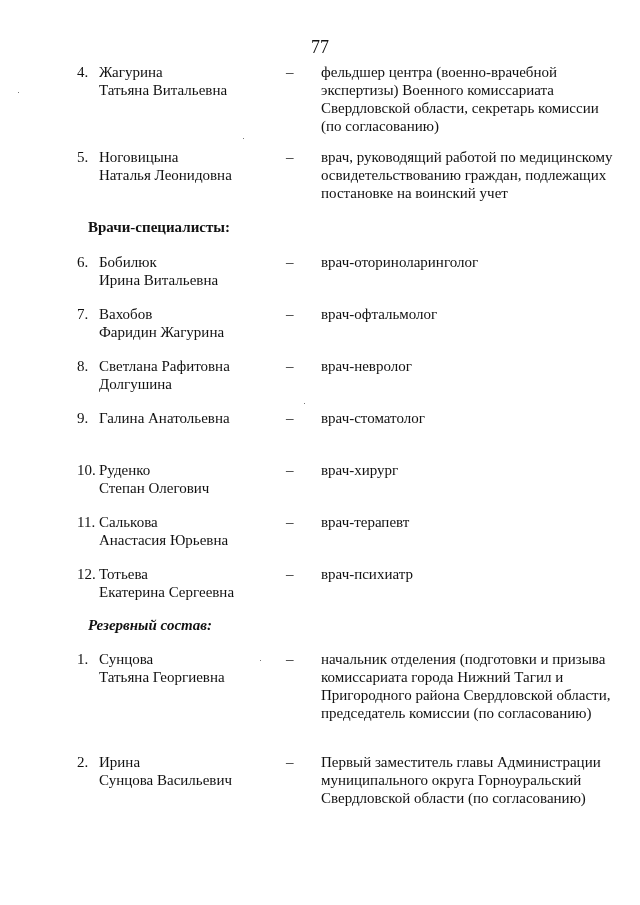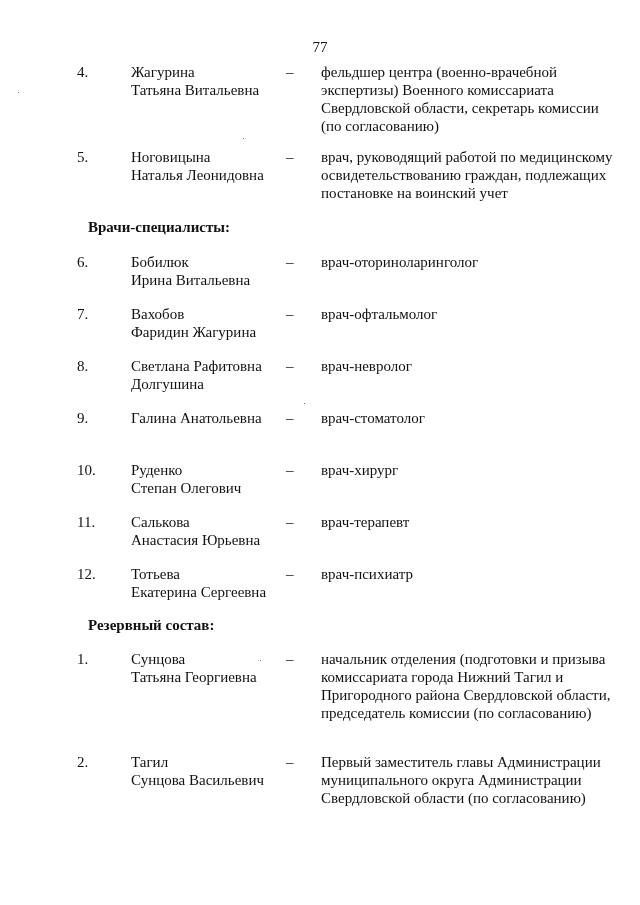--- a/index.html
+++ b/index.html
@@ -16,39 +16,38 @@
       color: #111111;
       font-size: 15px;
       line-height: 18px;
     }
     .page-number {
       position: absolute;
       top: 38px;
       left: 0;
       width: 640px;
       text-align: center;
-      font-size: 15px;
+      font-size: 18px;
     }
     .entry {
       position: absolute;
       left: 77px;
       width: 540px;
     }
     .entry .num {
       position: absolute;
       left: 0;
       top: 0;
       width: 22px;
     }
     .entry .name {
       position: absolute;
       left: 22px;
       top: 0;
       width: 200px;
-      margin-left: 32px;
     }
     .entry .name span { display: block; white-space: nowrap; }
     .entry .dash {
       position: absolute;
       left: 209px;
       top: 0;
     }
     .entry .role {
       position: absolute;
       left: 244px;
@@ -181,47 +180,47 @@
   <div class="name">
     <span>Тотьева</span>
     <span>Екатерина Сергеевна</span>
   </div>
   <span class="dash">–</span>
   <div class="role">
     <span>врач-психиатр</span>
   </div>
 </div>
 
-<div class="section-heading" style="top:616px;">Резервный состав:</div>
+<div class="section-heading" style="top:616px;font-style:italic;">Резервный состав:</div>
 
 <div class="entry" style="top:650px;">
   <span class="num">1.</span>
   <div class="name">
     <span>Сунцова</span>
     <span>Татьяна Георгиевна</span>
   </div>
   <span class="dash">–</span>
   <div class="role">
     <span>начальник отделения (подготовки и призыва</span>
     <span>комиссариата города Нижний Тагил и</span>
     <span>Пригородного района Свердловской области,</span>
     <span>председатель комиссии (по согласованию)</span>
   </div>
 </div>
 
 <div class="entry" style="top:753px;">
   <span class="num">2.</span>
   <div class="name">
-    <span>Тагил</span>
+    <span>Ирина</span>
     <span>Сунцова Васильевич</span>
   </div>
   <span class="dash">–</span>
   <div class="role">
     <span>Первый заместитель главы Администрации</span>
-    <span>муниципального округа Администрации</span>
+    <span>муниципального округа Горноуральский</span>
     <span>Свердловской области (по согласованию)</span>
   </div>
 </div>
 
 <div class="speck" style="left:18px; top:92px;"></div>
 <div class="speck" style="left:243px; top:138px;"></div>
 <div class="speck" style="left:304px; top:403px;"></div>
 <div class="speck" style="left:260px; top:660px;"></div>
 
 </body></html>

